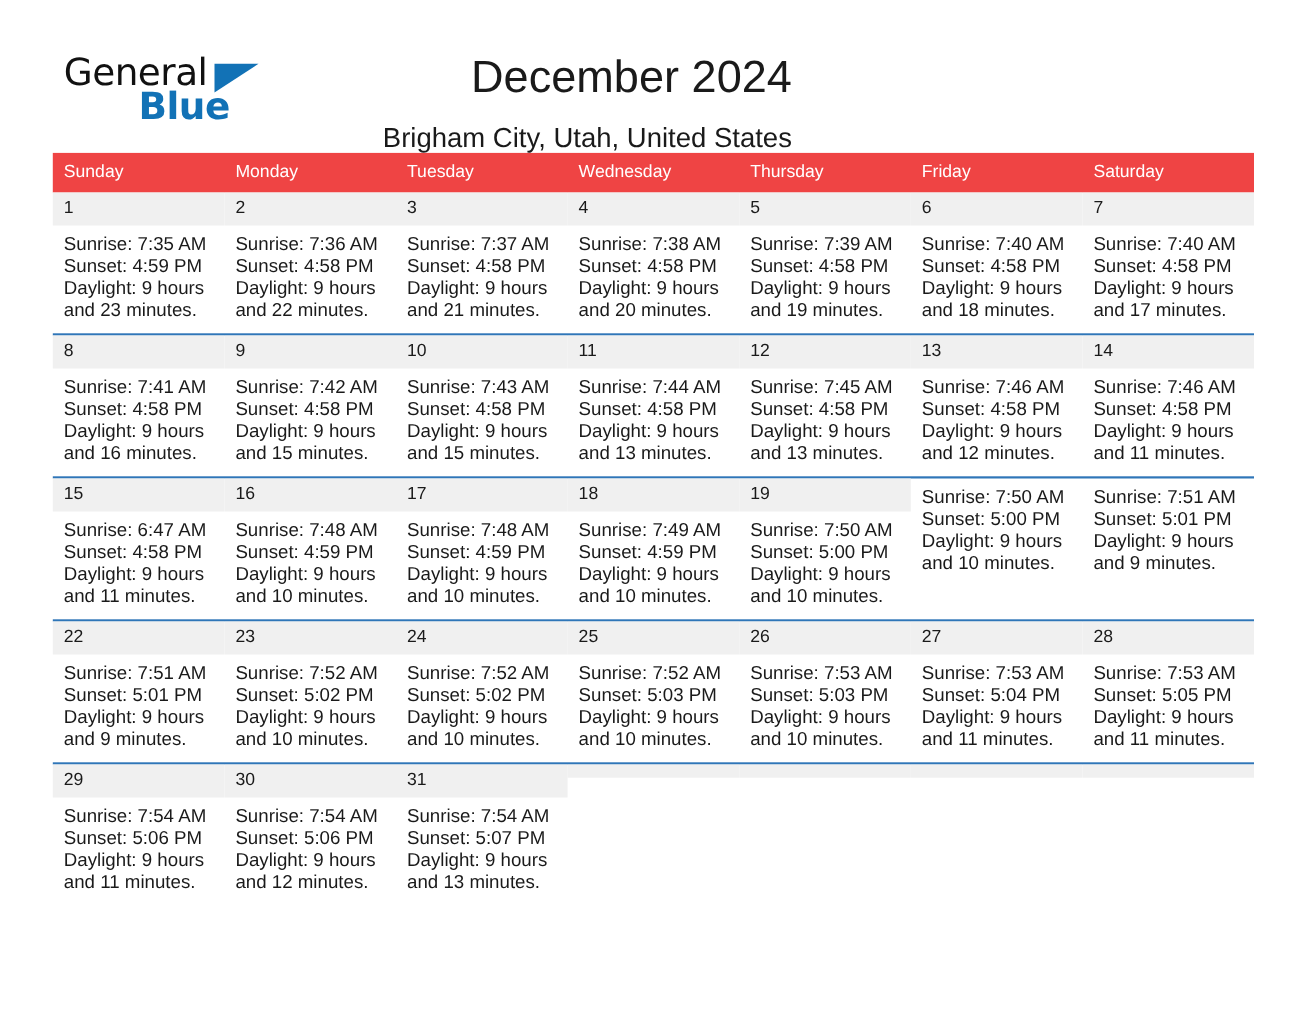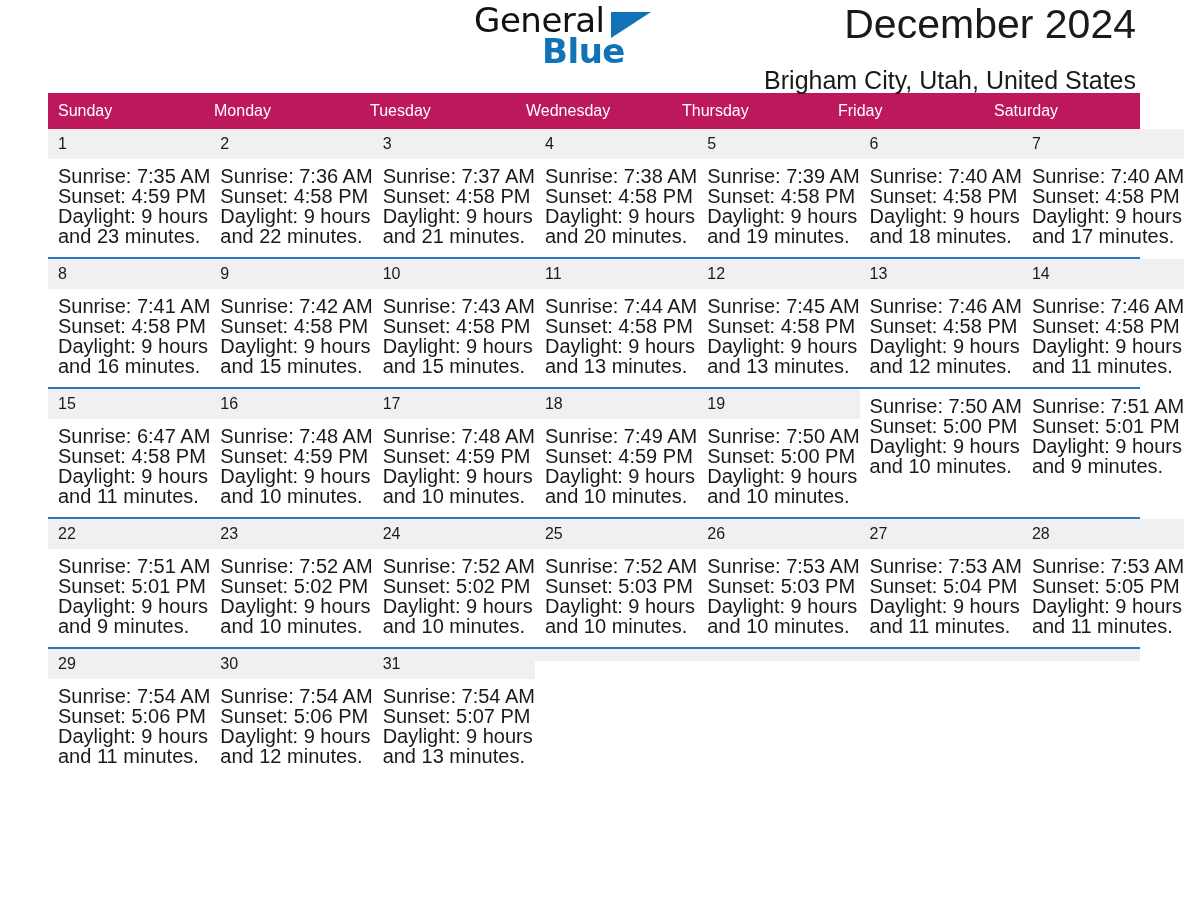--- a/index.html
+++ b/index.html
@@ -19,21 +19,22 @@
     width: 1188px;
     height: 918px;
     box-sizing: border-box;
     padding: 0 48px;
   }
 
   
   .top {
     display: flex;
     align-items: flex-start;
-    justify-content: flex-end;
+    justify-content: flex-start;
+    padding-top: 46px;
     height: 78px;
   }
   .brand {
     position: relative;
     width: 300px;
     height: 78px;
   }
   .brand-general {
     position: absolute;
     left: 10px;
@@ -84,21 +85,21 @@
   }
 
   
   .calendar {
     margin-top: 15px;
     width: 1092px;
   }
   .weekdays {
     display: grid;
     grid-template-columns: repeat(7, 1fr);
-    background: #be185d;
+    background: #ef4444;
   }
   .weekday {
     color: #ffffff;
     font-size: 16px;
     line-height: 18px;
     padding: 9px 0 9px 10px;
     letter-spacing: 0px;
   }
   .week {
     display: grid;
@@ -116,21 +117,21 @@
   .day-num {
     background: #f0f0f0;
     font-size: 16px;
     line-height: 18px;
     padding: 6px 0 6px 10px;
     color: #1a1a1a;
   }
   .day.empty .day-num { color: transparent; }
   .day-info {
     padding: 7px 0 0 10px;
-    font-size: 20px;
+    font-size: 17px;
     line-height: 20px;
     color: #1a1a1a;
   }
   .day-info div { white-space: nowrap; }
 </style>
 </head>
 <body>
 
 <div class="page">
 

